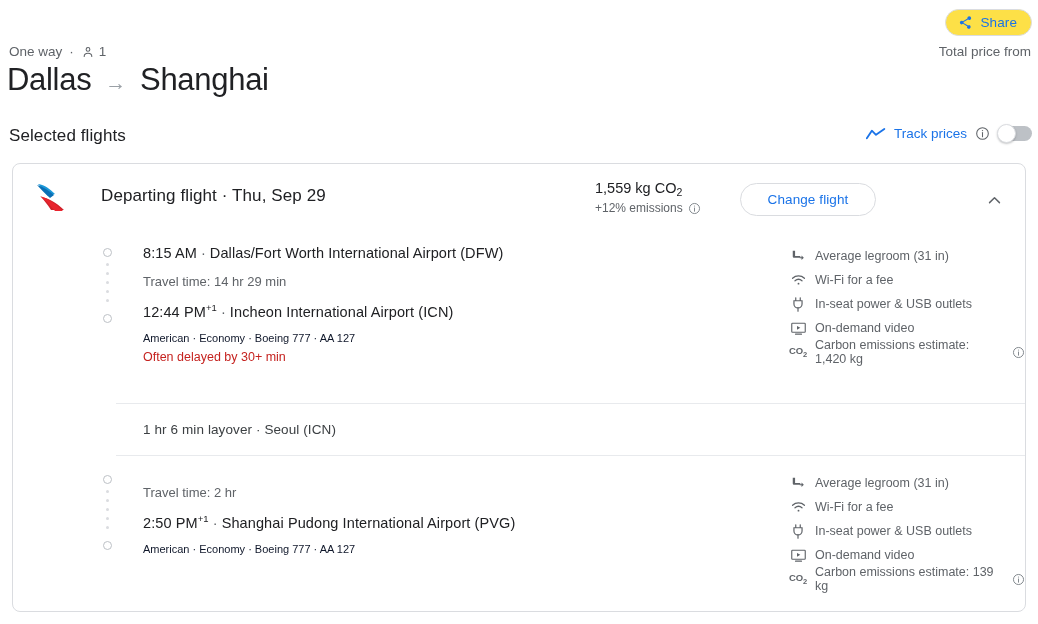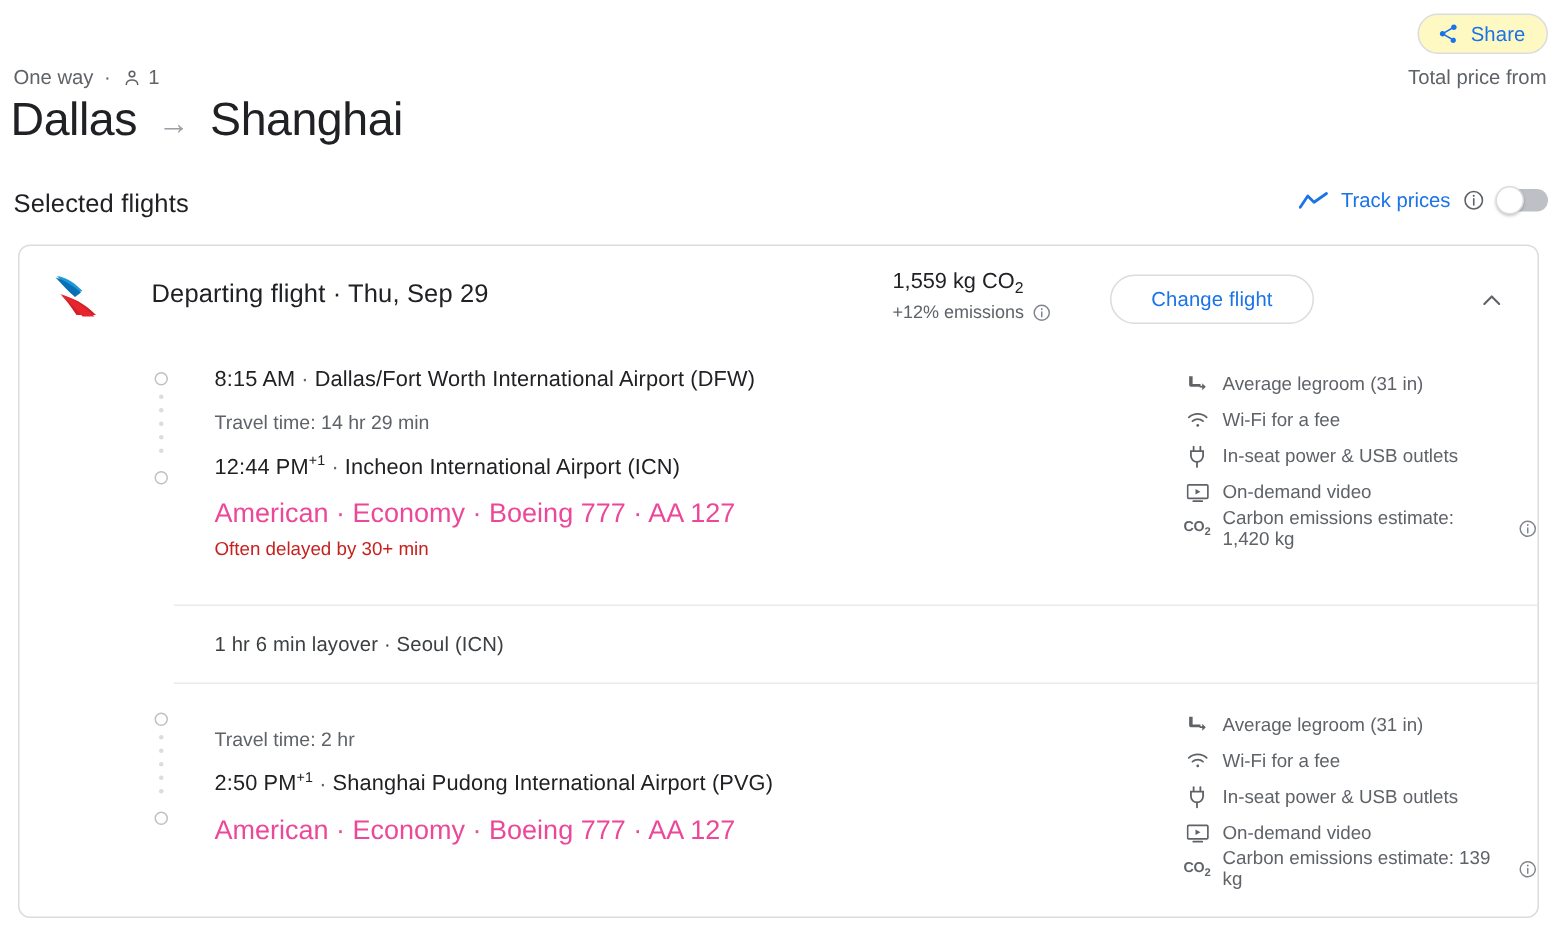--- a/index.html
+++ b/index.html
@@ -12,21 +12,21 @@
     -webkit-font-smoothing: antialiased;
   }
   .page { position: relative; width: 1038px; height: 624px; overflow: hidden; }
 
   
   .share-btn {
     position: absolute; right: 6px; top: 9px;
     display: flex; align-items: center; gap: 7px;
     height: 27px; padding: 0 14px 0 12px;
     border: 1px solid #dadce0; border-radius: 14px;
-    background: #fef9c3; cursor: pointer;
+    background: #fde047; cursor: pointer;
   }
   .share-btn .lbl { font-size: 13.5px; color: #1a73e8; font-weight: 500; letter-spacing: .1px; }
 
   .trip-meta {
     position: absolute; left: 9px; top: 44px;
     display: flex; align-items: center; gap: 7px;
     font-size: 13.5px; color: #5f6368;
   }
   .trip-meta .dot-sep { color: #5f6368; font-size: 13.5px; }
   .pax { display: flex; align-items: center; gap: 4px; }
@@ -114,21 +114,21 @@
   .tl-dots { position: absolute; left: 3px; top: 15px; }
   .tl-dots span {
     display: block; width: 3px; height: 3px; border-radius: 50%;
     background: #dadce0; margin-bottom: 6px;
   }
   .leg-body { position: absolute; left: 130px; top: 0; }
   .row-main { font-size: 14.5px; color: #202124; letter-spacing: .1px; }
   .row-main sup { font-size: 9.5px; vertical-align: super; }
   .row-main .sep { color: #5f6368; padding: 0 4px; }
   .row-travel { font-size: 13px; color: #5f6368; margin-top: 13px; }
-  .row-meta { font-size: 18px; color: #ec4899; margin-top: 12px; }
+  .row-meta { font-size: 11px; color: #0f172a; margin-top: 12px; }
   .row-delay { font-size: 12.5px; color: #c5221f; margin-top: 6px; }
 
   .amenities { position: absolute; left: 757px; top: 2px; }
   .amen-row {
     display: flex; align-items: center; gap: 9px;
     font-size: 12.5px; color: #5f6368; height: 24px; margin-left: 20px;
   }
   .amen-ico { width: 16px; display: flex; align-items: center; justify-content: center; flex: 0 0 16px; }
   .co2-glyph { font-size: 9.5px; font-weight: 700; letter-spacing: -.2px; color: #5f6368; }
   .co2-glyph sub { font-size: 7.5px; }

